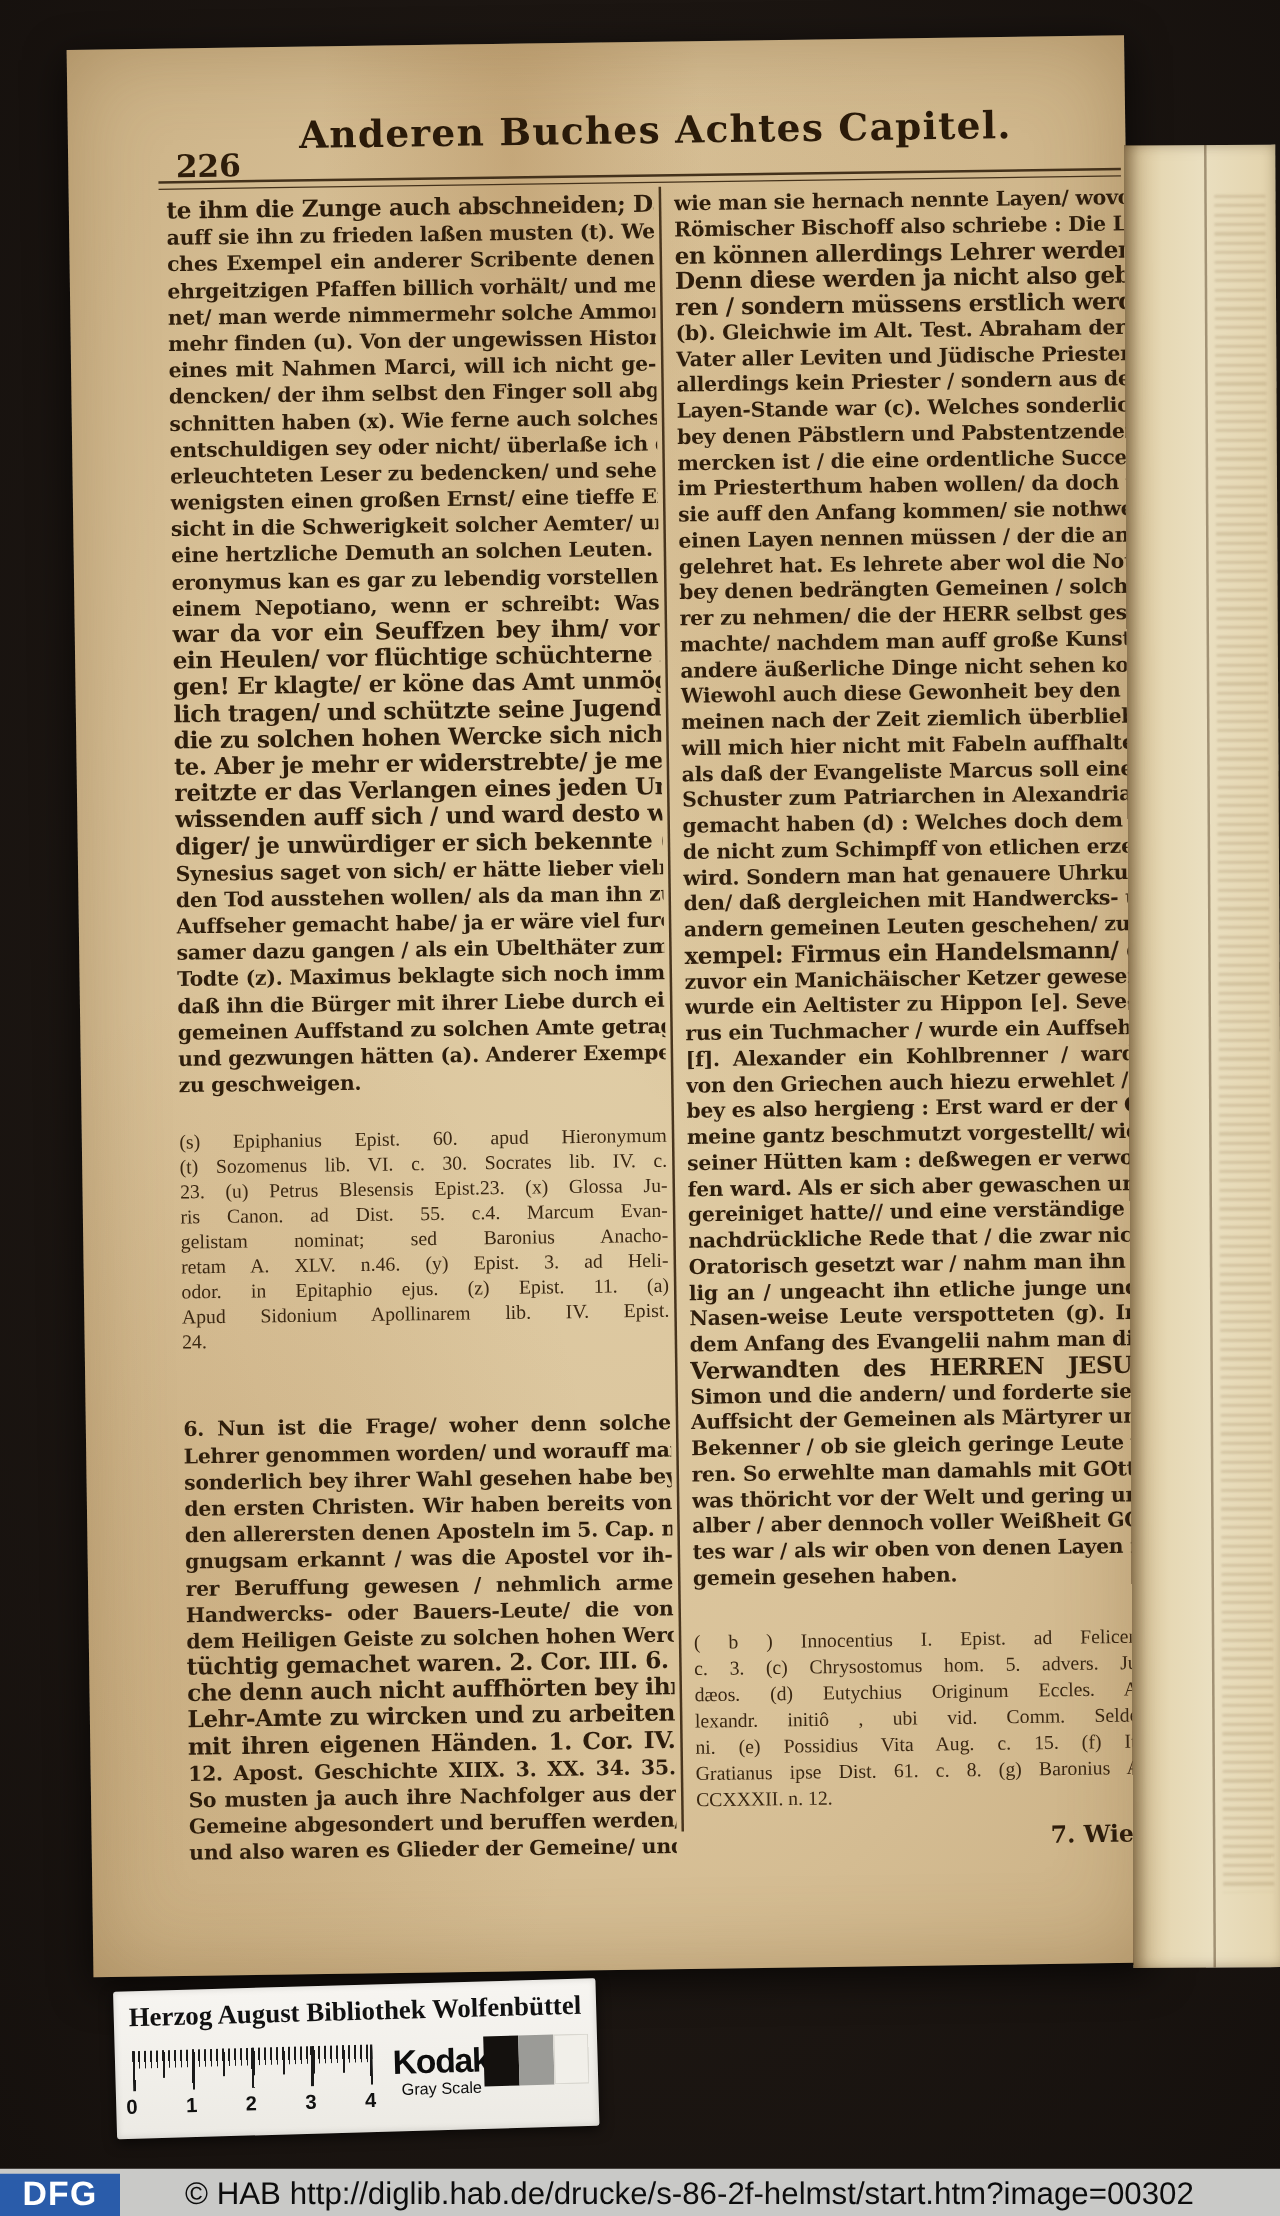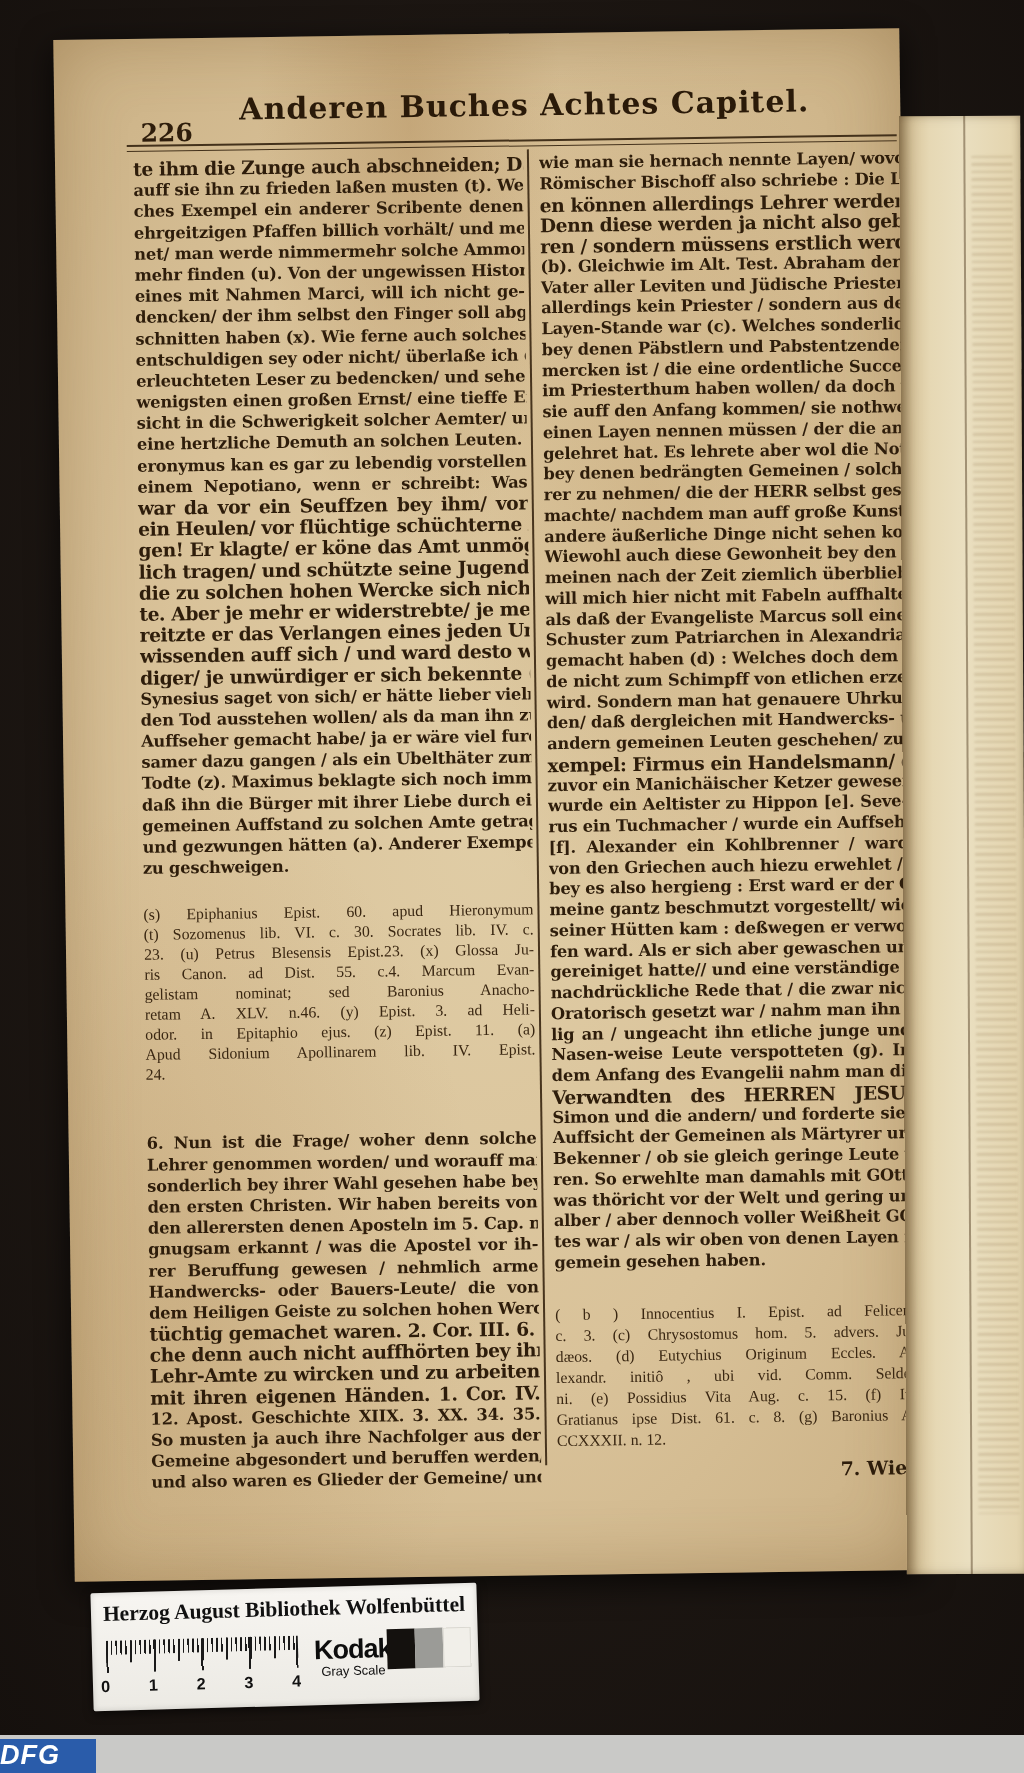--- a/index.html
+++ b/index.html
@@ -66,22 +66,22 @@
   .kodak .kbrand{font-family:"Liberation Sans",sans-serif;font-weight:bold;font-size:27px;letter-spacing:-1px;line-height:26px;}
   .kodak .ksub{font-family:"Liberation Sans",sans-serif;font-size:13px;margin-top:1px;}
   .swatches{position:absolute;left:295px;top:44px;display:flex;}
   .swatch{width:28px;height:40px;}
   .swatch.s0{background:#14110e;}
   .swatch.s1{background:#9b9b97;}
   .swatch.s2{background:#f1efe9;box-shadow:inset 0 0 0 1px #d9d7d0;}
   
   #bottombar{position:absolute;left:0;top:1735px;width:1024px;height:38px;background:#c9c9c7;}
   #dfg{position:absolute;left:0;top:4px;width:96px;height:34px;background:#2a5caa;
-    color:#fff;font-family:"Liberation Sans",sans-serif;font-style:italic;font-weight:bold;
-    font-size:27px;line-height:33px;text-align:left;letter-spacing:1px;}
+    color:#fff;font-family:"Liberation Sans",sans-serif;font-weight:bold;
+    font-size:27px;line-height:33px;text-align:center;letter-spacing:1px;}
   #url{position:absolute;left:148px;top:0;height:38px;line-height:40px;
     font-family:"Liberation Sans",sans-serif;font-size:25px;color:#0c0c0c;white-space:nowrap;}
 </style>
 </head>
 <body>
 
 <div id="stage">
 
   <div id="paper">
     <div class="pageno">226</div>
@@ -249,15 +249,16 @@
     </div>
     <div class="swatches">
       <div class="swatch s0"></div>
       <div class="swatch s1"></div>
       <div class="swatch s2"></div>
     </div>
   </div>
 
   <div id="bottombar">
     <div id="dfg">DFG</div>
+    <div id="url">© HAB http://diglib.hab.de/drucke/s-86-2f-helmst/start.htm?image=00302</div>
   </div>
 
 </div>
 
 </body></html>

